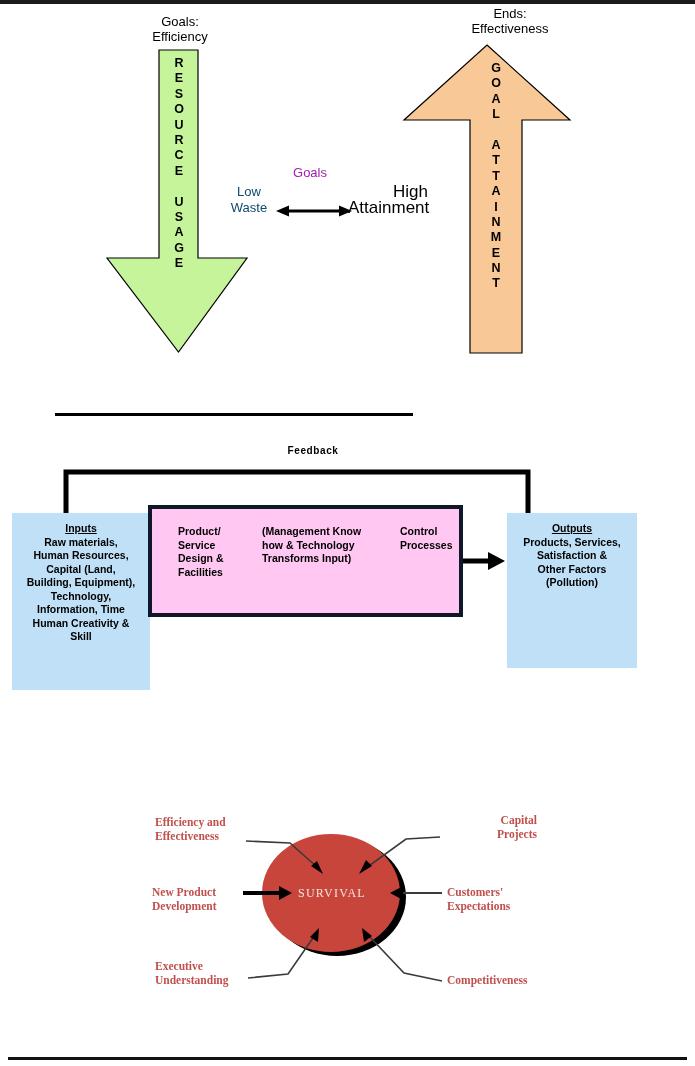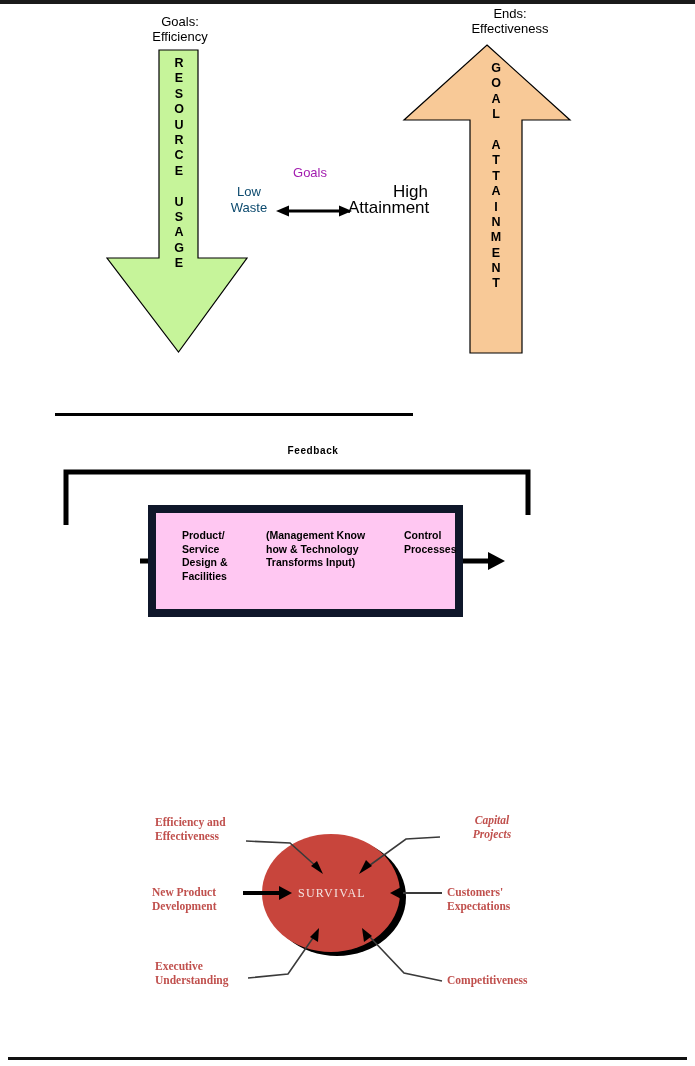--- a/index.html
+++ b/index.html
@@ -41,42 +41,42 @@
   .sec2{position:absolute;left:0;top:420px;width:695px;height:280px;}
   .feedback-label{position:absolute;left:243px;top:25px;width:140px;text-align:center;
                   font-size:10px;font-weight:bold;color:#000;letter-spacing:.6px;}
   .ipo-svg{position:absolute;left:0;top:0;width:695px;height:280px;}
 
   .box-blue{position:absolute;background:#bfe0f7;}
   .box-in{left:12px;top:93px;width:138px;height:177px;}
   .box-out{left:507px;top:93px;width:130px;height:155px;}
 
   .box-pink{position:absolute;left:148px;top:85px;width:315px;height:112px;
-            background:#ffc7f2;border:8px solid #0f172a;box-sizing:border-box;}
+            background:#ffc7f2;border:4px solid #0f172a;box-sizing:border-box;}
 
   .btxt{font-size:10.5px;font-weight:bold;color:#000;line-height:13.5px;text-align:center;
         font-family:"Liberation Sans", sans-serif;}
   .btxt u{text-decoration:underline;}
   .in-txt{position:absolute;left:4px;top:9px;width:130px;}
   .out-txt{position:absolute;left:3px;top:9px;width:124px;}
 
   .pink-col{position:absolute;font-size:10.5px;font-weight:bold;color:#000;line-height:13.5px;}
   .pcol1{left:26px;top:16px;width:80px;text-align:left;}
   .pcol2{left:110px;top:16px;width:125px;text-align:left;}
   .pcol3{left:248px;top:16px;width:70px;text-align:left;}
 
   
   .sec3{position:absolute;left:0;top:775px;width:578px;height:250px;}
   .surv-svg{position:absolute;left:0;top:0;width:695px;height:250px;}
   .slab{position:absolute;font-family:"Liberation Serif", serif;font-size:11.5px;
         color:#c0504d;line-height:14px;font-weight:bold;}
   .sl-1{left:155px;top:40px;width:90px;text-align:left;}
   .sl-2{left:152px;top:110px;width:90px;text-align:left;}
   .sl-3{left:155px;top:184px;width:95px;text-align:left;}
-  .sl-4{left:447px;top:38px;width:90px;text-align:center;font-style:italic;}
+  .sl-4{left:447px;top:38px;width:90px;text-align:right;}
   .sl-5{left:447px;top:110px;width:95px;text-align:left;}
   .sl-6{left:447px;top:198px;width:110px;text-align:left;}
   .surv-word{position:absolute;left:262px;top:886px;width:140px;text-align:center;
              font-family:"Liberation Serif", serif;font-size:12px;color:#f4e3e1;
              letter-spacing:1.2px;}
 </style>
 </head>
 <body>
 
 <div class="page">
@@ -167,39 +167,61 @@
       <path d="M66,105 L66,52 L528,52 L528,95" fill="none" stroke="#000" stroke-width="5"></path>
 
       <line x1="140" y1="141" x2="152" y2="141" stroke="#000" stroke-width="5"></line>
 
       <g>
         <line x1="463" y1="141" x2="492" y2="141" stroke="#000" stroke-width="5"></line>
         <polygon points="505,141 488,132 488,150" fill="#000"></polygon>
       </g>
     </svg>
 
+    <div class="box-blue box-in">
+      <div class="btxt in-txt">
+        <u>Inputs</u>
+        <div>Raw materials,</div>
+        <div>Human Resources,</div>
+        <div>Capital (Land,</div>
+        <div>Building, Equipment),</div>
+        <div>Technology,</div>
+        <div>Information, Time</div>
+        <div>Human Creativity &amp;</div>
+        <div>Skill</div>
+      </div>
+    </div>
 
     <div class="box-pink">
       <div class="pink-col pcol1">
         <div>Product/</div>
         <div>Service</div>
         <div>Design &amp;</div>
         <div>Facilities</div>
       </div>
       <div class="pink-col pcol2">
         <div>(Management Know</div>
         <div>how &amp; Technology</div>
         <div>Transforms Input)</div>
       </div>
       <div class="pink-col pcol3">
         <div>Control</div>
         <div>Processes</div>
       </div>
     </div>
 
+    <div class="box-blue box-out">
+      <div class="btxt out-txt">
+        <u>Outputs</u>
+        <div>Products, Services,</div>
+        <div>Satisfaction &amp;</div>
+        <div>Other Factors</div>
+        <div>(Pollution)</div>
+      </div>
+    </div>
   </div>
 
   <div class="sec3">
     <svg class="surv-svg" viewBox="0 0 695 250">
 
       <ellipse cx="337" cy="122" rx="69" ry="59" fill="#000000"></ellipse>
 
       <ellipse cx="331" cy="118" rx="69" ry="59" fill="#c8453c"></ellipse>
 
       <g>

